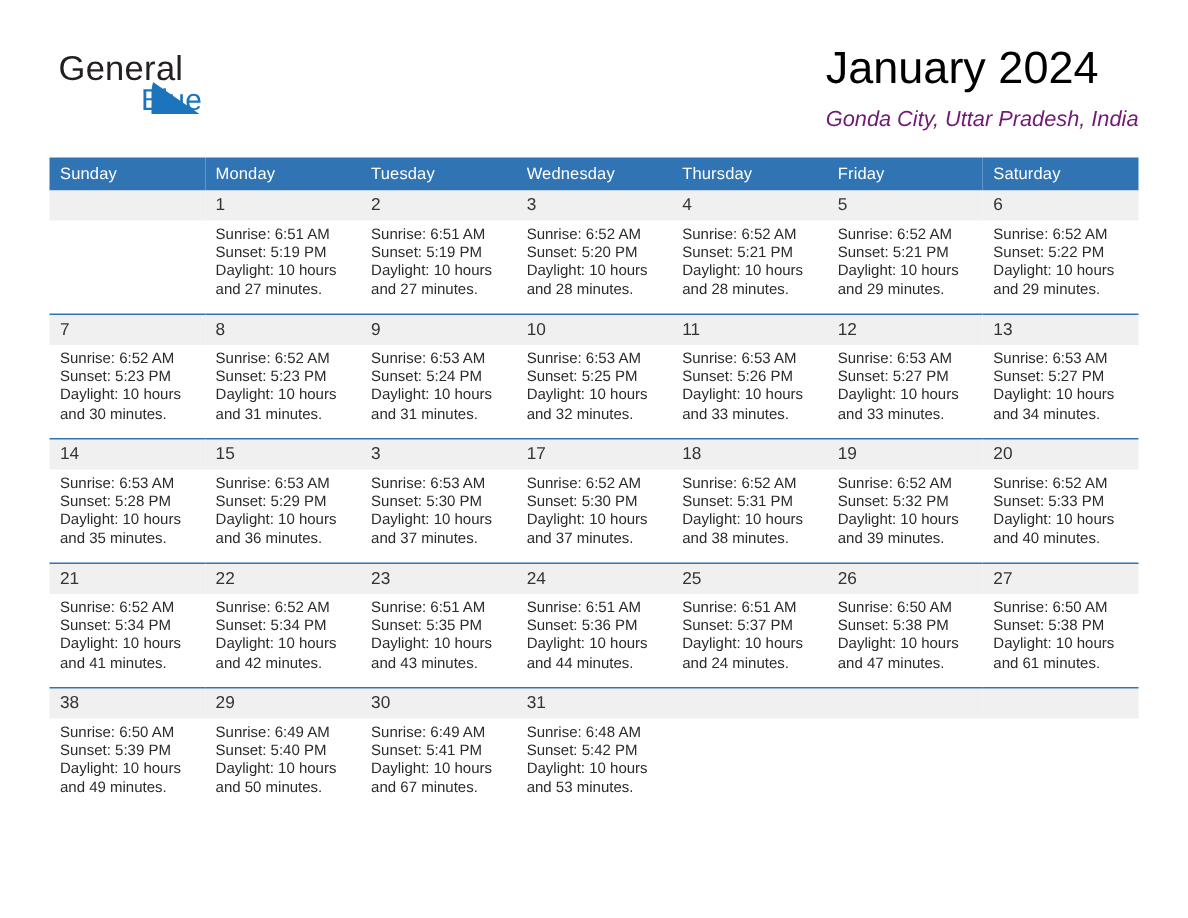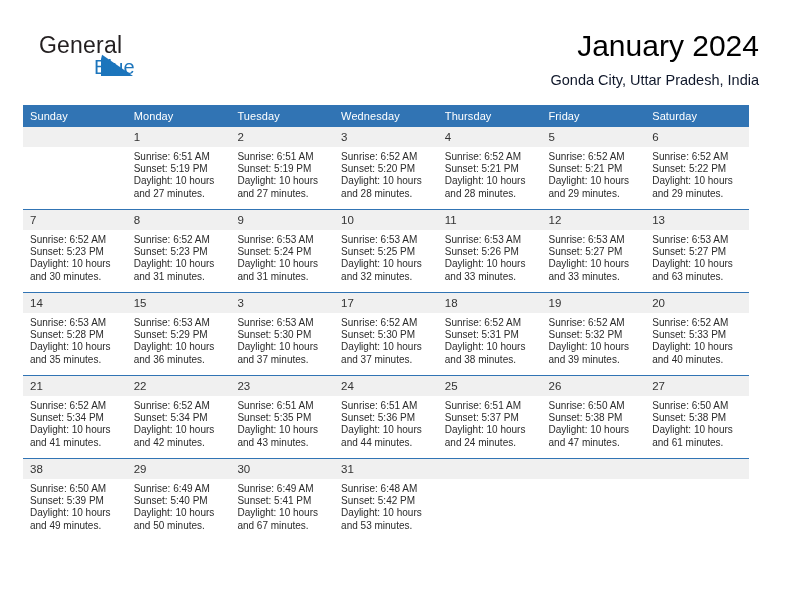--- a/index.html
+++ b/index.html
@@ -70,41 +70,42 @@
     width: 3px;
     height: 26px;
     background: #ffffff;
     transform: skewX(-14deg);
   }
 
   .title-block {
     position: absolute;
     right: 0;
     top: 0;
-    text-align: right;
+    text-align: left;
   }
   .month-title {
     font-size: 30px;
     line-height: 36px;
     color: #000000;
     font-family: "Liberation Sans", sans-serif;
     white-space: nowrap;
   }
   .location {
     font-size: 14.5px;
     line-height: 20px;
     margin-top: 6px;
-    color: #0f172a;
+    color: #701a75;
     white-space: nowrap;
+    font-style: italic;
   }
 
   
   .calendar {
     position: absolute;
-    left: 23px;
+    left: 33px;
     top: 105px;
     width: 726px;
     border-collapse: collapse;
     table-layout: fixed;
   }
   .calendar th {
     background: #3174b4;
     color: #ffffff;
     font-size: 11px;
     font-weight: normal;
@@ -301,21 +302,21 @@
               <div>Daylight: 10 hours</div>
               <div>and 33 minutes.</div>
             </div>
           </td>
           <td>
             <div class="daynum">13</div>
             <div class="dayinfo">
               <div>Sunrise: 6:53 AM</div>
               <div>Sunset: 5:27 PM</div>
               <div>Daylight: 10 hours</div>
-              <div>and 63 minutes.</div>
+              <div>and 34 minutes.</div>
             </div>
           </td>
         </tr>
         <tr class="week">
           <td>
             <div class="daynum">14</div>
             <div class="dayinfo">
               <div>Sunrise: 6:53 AM</div>
               <div>Sunset: 5:28 PM</div>
               <div>Daylight: 10 hours</div>

